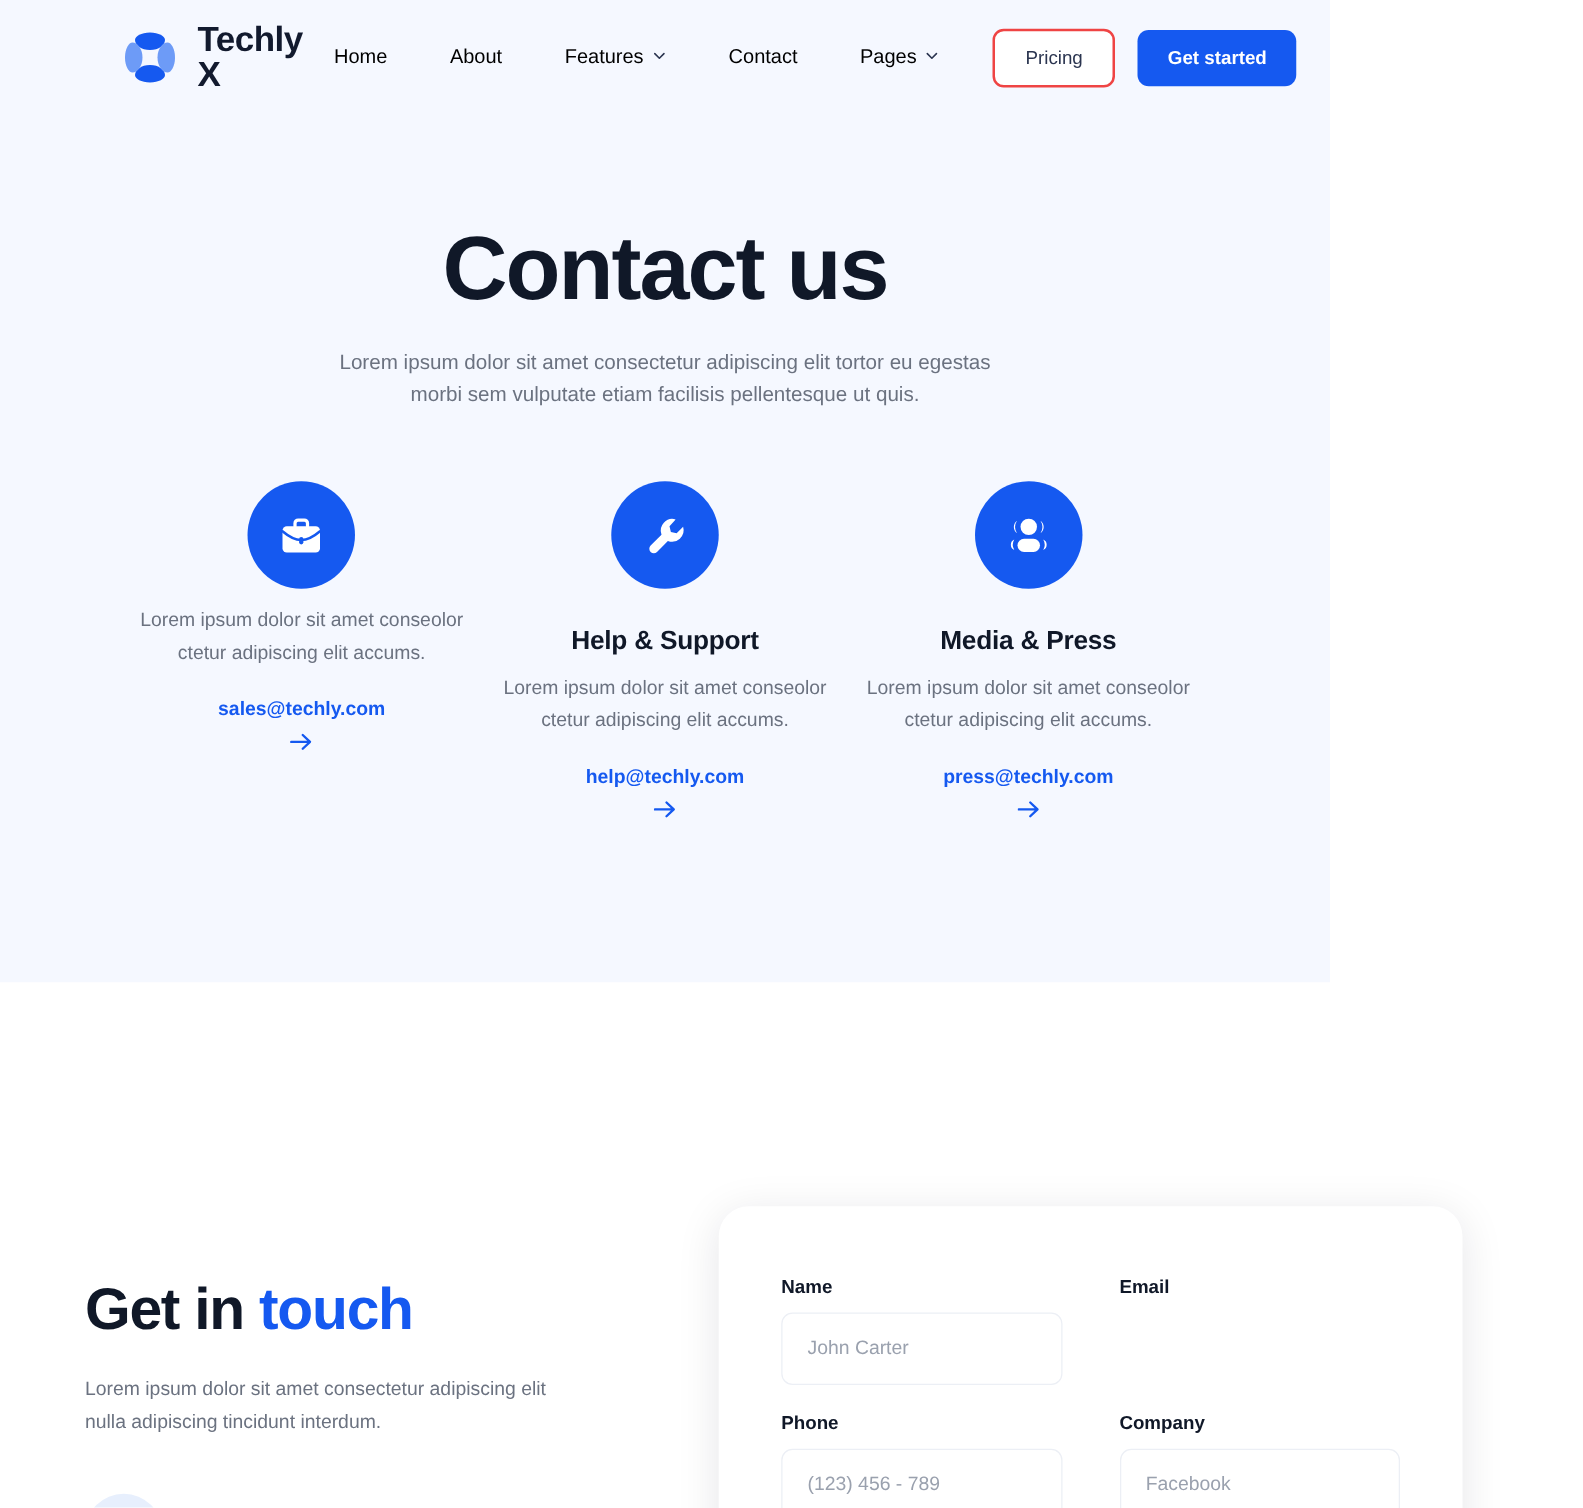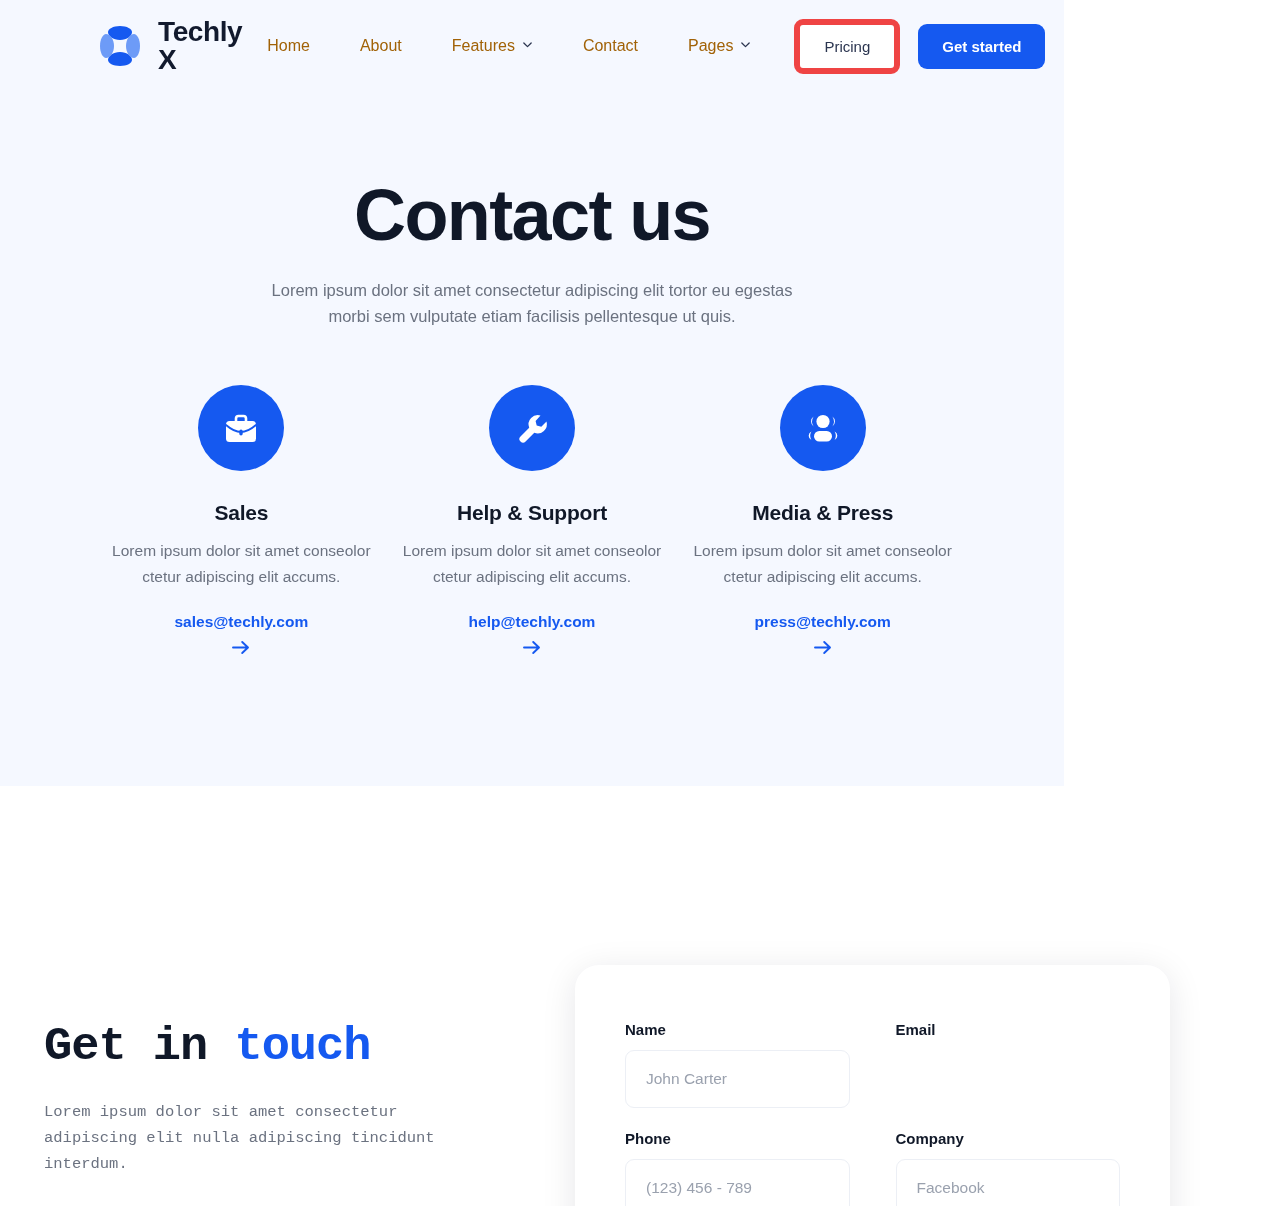--- a/index.html
+++ b/index.html
@@ -47,21 +47,21 @@
   }
 
   .nav-links {
     margin-left: auto;
     display: flex;
     align-items: center;
     gap: 0;
   }
   .nav-link {
     font-size: 16px;
-    color: #a16207;
+    color: #000000;
     padding: 0 25px;
     line-height: 1;
     display: flex;
     align-items: center;
     gap: 7px;
     cursor: pointer;
     white-space: nowrap;
   }
   .chev {
     display: inline-block;
@@ -73,21 +73,21 @@
   .chev svg { display: block; }
 
   .nav-actions {
     display: flex;
     align-items: center;
     gap: 18px;
     margin-left: 18px;
   }
   .btn-pricing {
     background: #ffffff;
-    border: 6px solid #ef4444;
+    border: 2px solid #ef4444;
     border-radius: 9px;
     font-size: 15px;
     color: #2b3550;
     padding: 14px 24px;
     line-height: 1;
     cursor: pointer;
     white-space: nowrap;
   }
   .btn-getstarted {
     background: #1559f0;
@@ -175,22 +175,21 @@
     flex-direction: column;
   }
   .arrow-ico { display: block; }
 
   
   .touch-section {
     background: #ffffff;
     width: 1136px;
     height: 420px;
     position: relative;
-    padding: 0 44px;
-    font-family: Liberation Mono, monospace;
+    padding: 0 68px;
   }
   .touch-inner {
     display: flex;
     align-items: flex-start;
     gap: 0;
   }
   .touch-left {
     width: 480px;
     padding-top: 236px;
   }
@@ -332,21 +331,20 @@
 
     <div class="card">
       <div class="card-icon">
         <svg width="44" height="44" viewBox="0 0 44 44">
           <rect x="7" y="15" width="30" height="21" rx="3.5" fill="#ffffff"></rect>
           <path d="M17 15 v-2.5 a2.5 2.5 0 0 1 2.5 -2.5 h5 a2.5 2.5 0 0 1 2.5 2.5 V15" fill="none" stroke="#ffffff" stroke-width="2.6" stroke-linecap="round"></path>
           <path d="M7 19 C14 25 18 26 22 26 C26 26 30 25 37 19" fill="none" stroke="#1559f0" stroke-width="2" stroke-linecap="round"></path>
           <rect x="20.3" y="23.5" width="3.4" height="6" rx="1.7" fill="#1559f0"></rect>
         </svg>
       </div>
-      <div class="card-title">Sales</div>
       <div class="card-desc">Lorem ipsum dolor sit amet conseolor ctetur adipiscing elit accums.</div>
       <a class="card-link">
         <span>sales@techly.com</span>
         <span>
           <svg class="arrow-ico" width="18" height="15" viewBox="0 0 18 15">
               <path d="M1 7.5 H15.6 M10.2 2 L16 7.5 L10.2 13" fill="none" stroke="#1559f0" stroke-width="1.9" stroke-linecap="round" stroke-linejoin="round"></path>
             </svg>
         </span>
       </a>
     </div>

